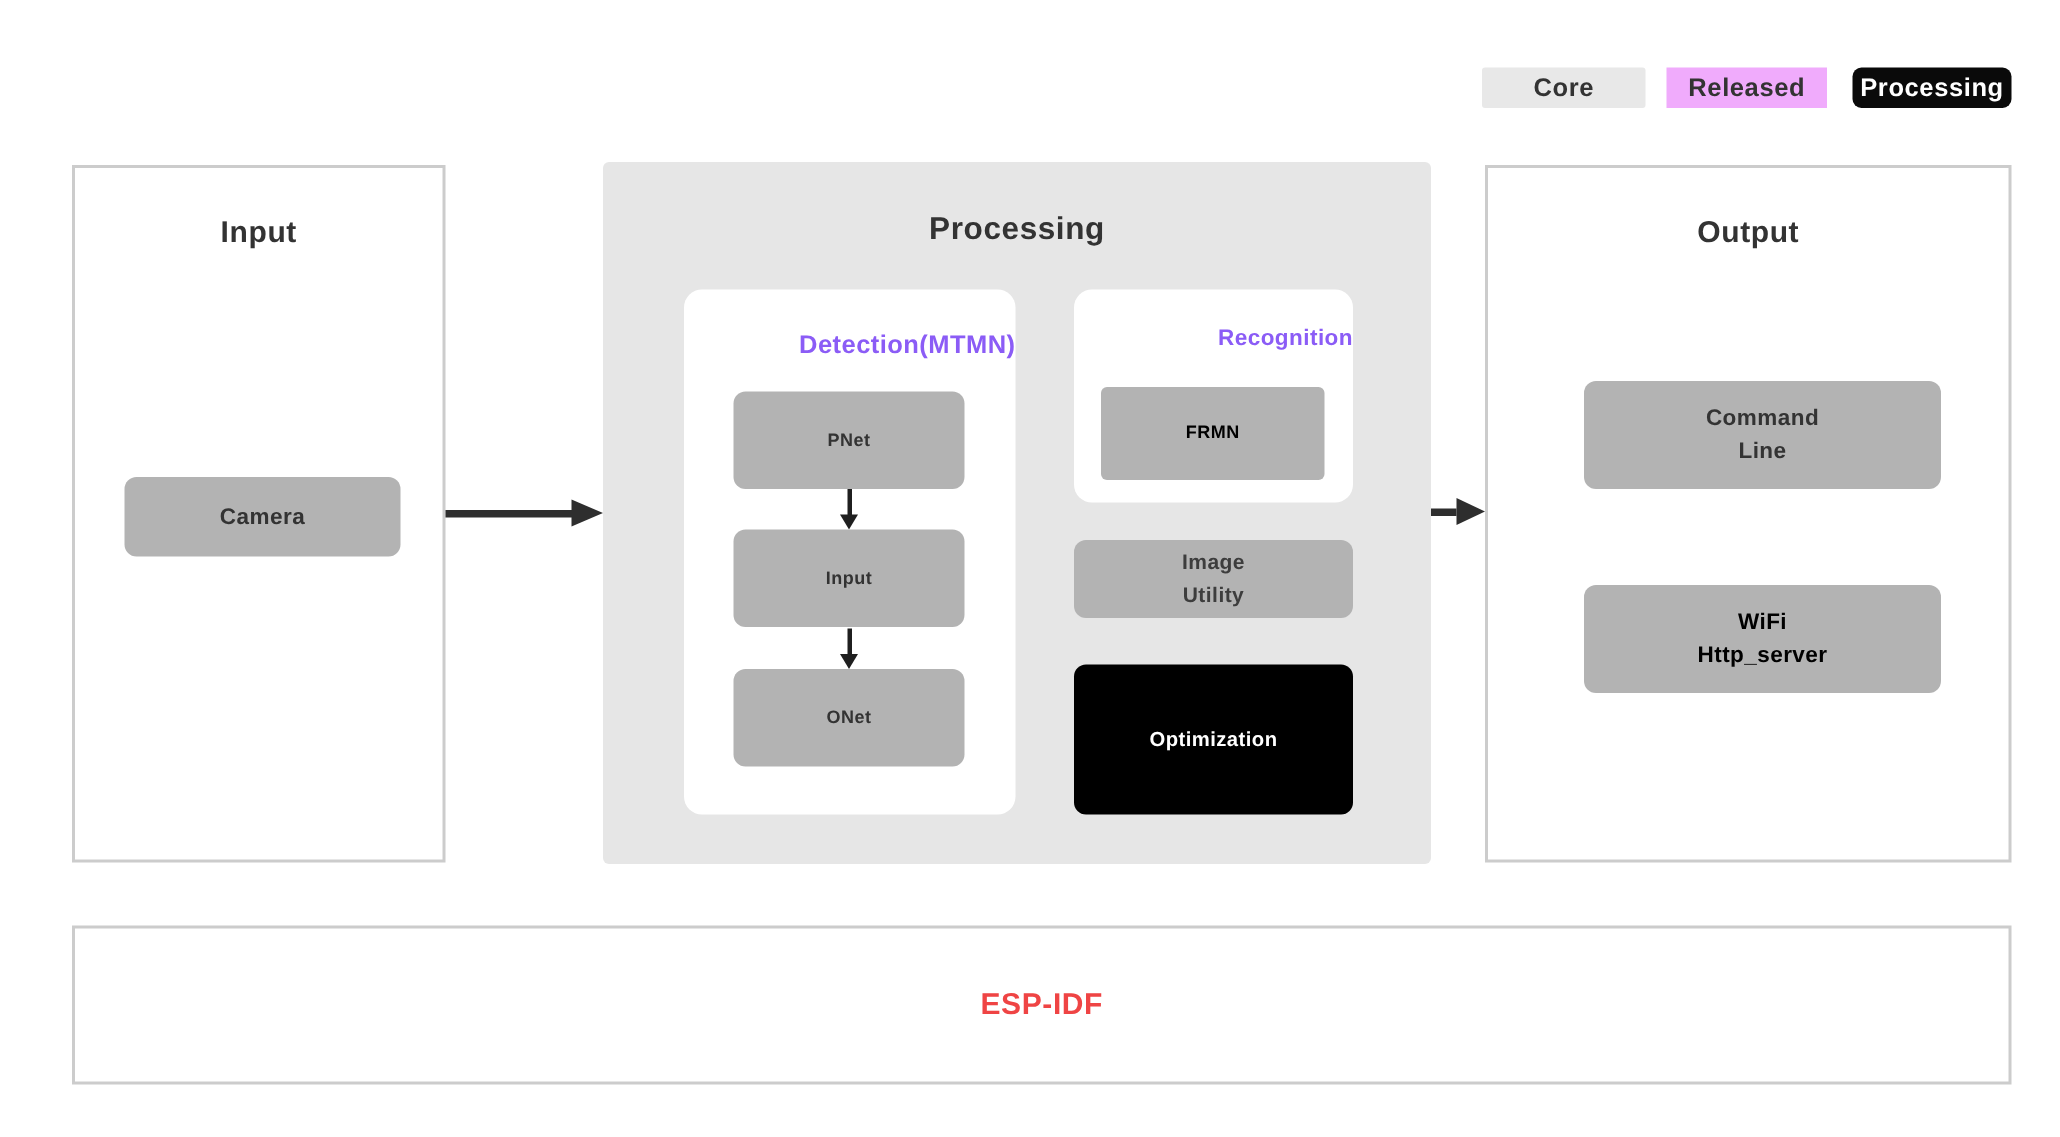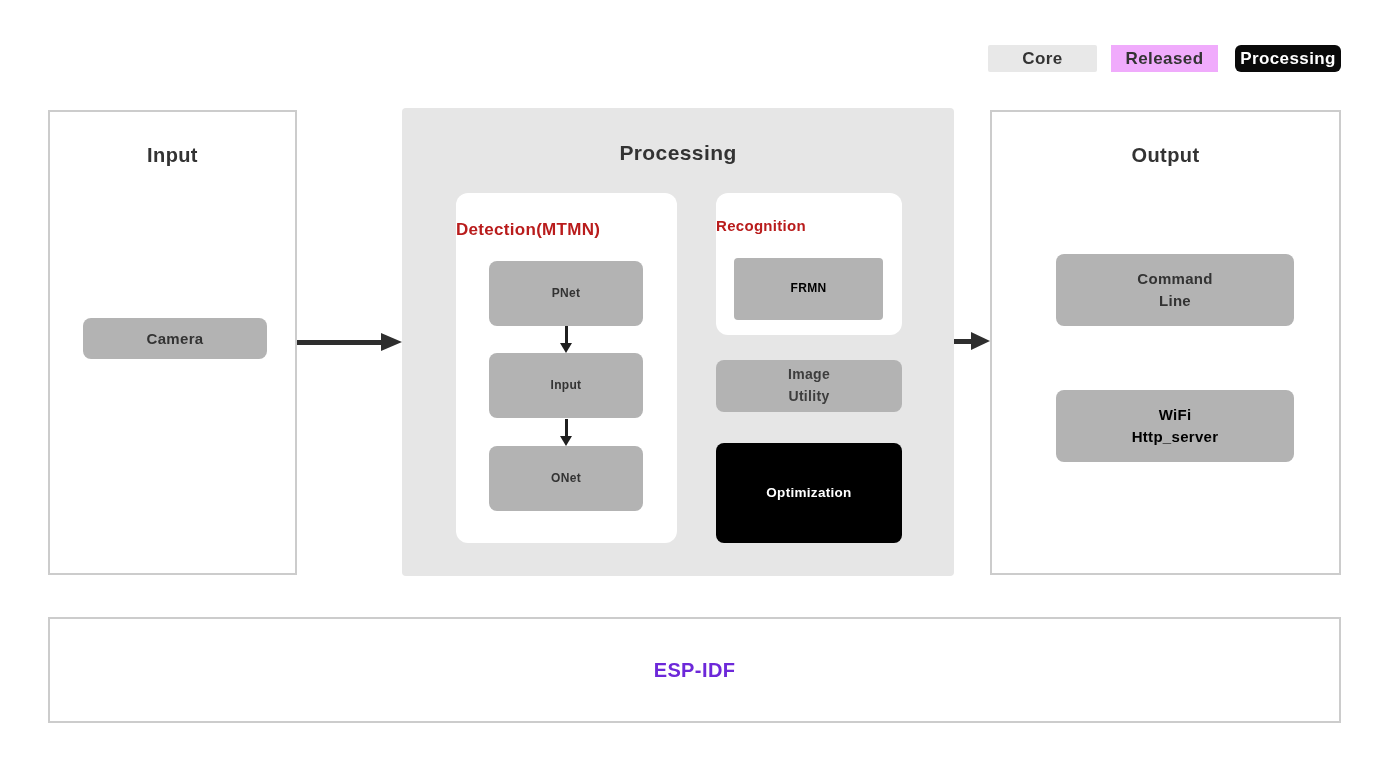--- a/index.html
+++ b/index.html
@@ -50,21 +50,21 @@
     text-align: center;
     font-size: 20px;
     font-weight: bold;
     letter-spacing: 0.4px;
     color: #333333;
   }
   .espidf-title {
     font-size: 20px;
     font-weight: bold;
     letter-spacing: 0.4px;
-    color: #6d28d9;
+    color: #ef4444;
   }
 
   
   .panel-processing {
     position: absolute;
     left: 402px; top: 108px; width: 552px; height: 468px;
     background: #e6e6e6;
     border-radius: 4px;
   }
   .processing-title {
@@ -80,44 +80,44 @@
   .white-group {
     position: absolute;
     background: #ffffff;
     border-radius: 12px;
   }
   .group-detection { left: 54px; top: 85px; width: 221px; height: 350px; }
   .group-recognition { left: 314px; top: 85px; width: 186px; height: 142px; padding-left: 11px; }
   .group-title {
     position: absolute;
     left: 0; right: 0;
-    text-align: left;
+    text-align: right;
     font-weight: bold;
     letter-spacing: 0.3px;
-    color: #b91c1c;
+    color: #8b5cf6;
   }
   .title-detection { top: 27px; font-size: 17px; }
   .title-recognition { top: 24px; font-size: 15px; }
 
   
   .block {
     position: absolute;
     display: flex;
     align-items: center;
     justify-content: center;
     text-align: center;
     font-weight: bold;
     letter-spacing: 0.3px;
     white-space: pre-line;
     line-height: 1.45;
   }
   .block-gray { background: #b3b3b3; border-radius: 8px; color: #333333; }
   .block-black { background: #000000; border-radius: 8px; color: #ffffff; }
 
-  .block-camera { left: 33px; top: 206px; width: 184px; height: 41px; font-size: 15px; }
+  .block-camera { left: 33px; top: 206px; width: 184px; height: 53px; font-size: 15px; }
   .block-net { left: 33px; width: 154px; height: 65px; font-size: 12px; }
   .block-pnet { top: 68px; }
   .block-rnet { top: 160px; }
   .block-onet { top: 253px; }
   .block-frmn { left: 18px; top: 65px; width: 149px; height: 62px; font-size: 12px; color: #000000; border-radius: 4px; }
   .block-image-utility { left: 314px; top: 252px; width: 186px; height: 52px; font-size: 14px; color: #3d3d3d; line-height: 1.55; }
   .block-optimization { left: 314px; top: 335px; width: 186px; height: 100px; font-size: 13.5px; }
   .block-command-line { left: 64px; top: 142px; width: 238px; height: 72px; font-size: 15px; }
   .block-wifi { left: 64px; top: 278px; width: 238px; height: 72px; font-size: 15px; color: #000000; }
 

